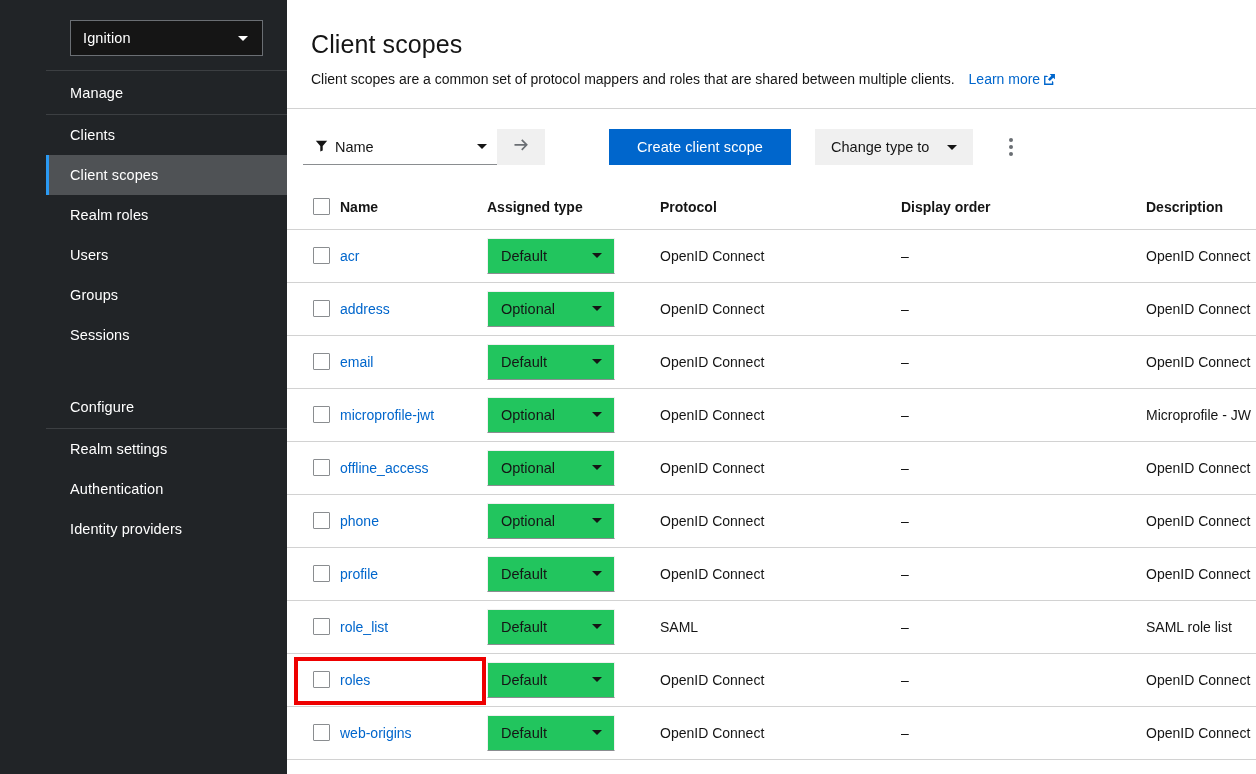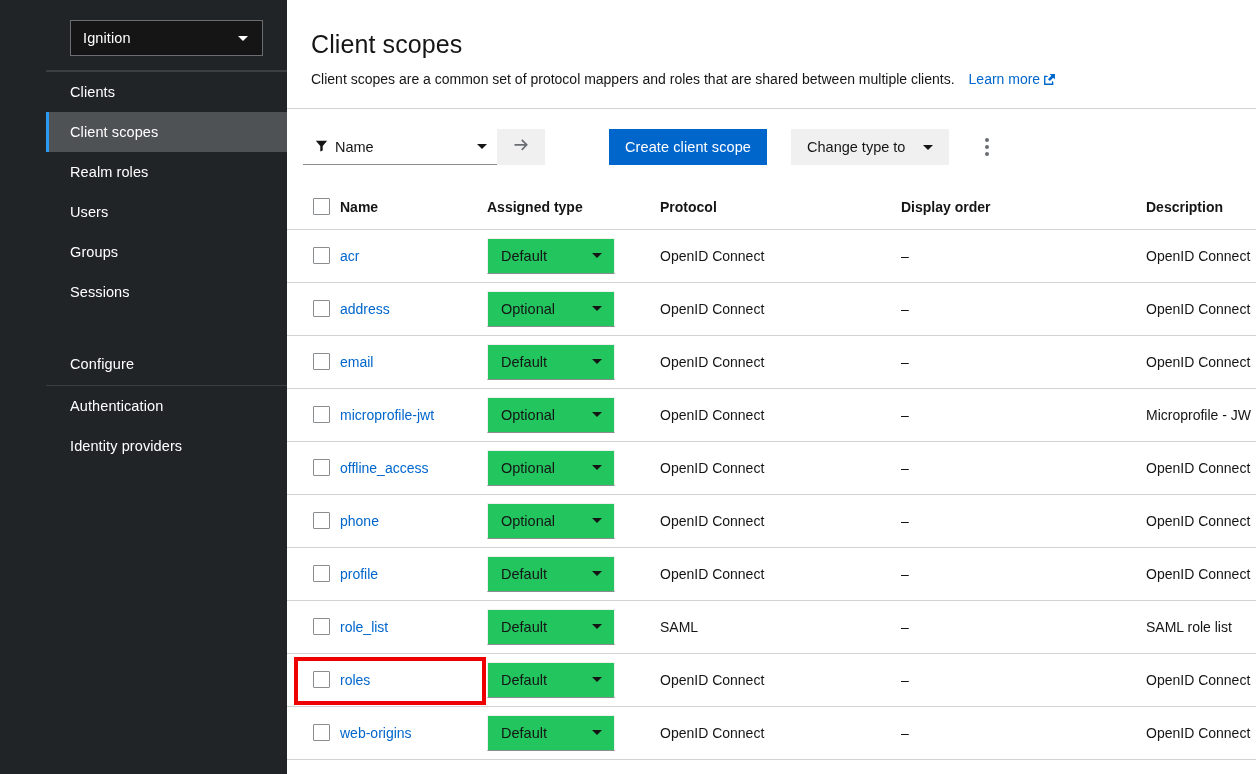--- a/index.html
+++ b/index.html
@@ -202,21 +202,21 @@
     justify-content: center;
     cursor: pointer;
   }
 
   .btn-primary {
     height: 36px;
     background: #0066cc;
     color: #fff;
     font-size: 14.5px;
     border: none;
-    padding: 0 16px;
+    padding: 0 28px;
     margin-left: 64px;
     cursor: pointer;
     font-family: "Liberation Sans", sans-serif;
     letter-spacing: .1px;
   }
 
   .btn-secondary {
     height: 36px;
     background: #f0f0f0;
     color: #151515;
@@ -341,20 +341,21 @@
 
     <div class="realm-select-wrap">
       <div class="realm-select">
         <span class="realm-name">Ignition</span>
         <span class="caret-white"></span>
       </div>
     </div>
 
     <div class="nav-divider"></div>
 
+    <div class="nav-section-title">Manage</div>
     <div class="nav-divider"></div>
 
     <div class="nav-item">
       <span>Clients</span>
     </div>
     <div class="nav-item active">
       <span>Client scopes</span>
     </div>
     <div class="nav-item">
       <span>Realm roles</span>
@@ -367,20 +368,23 @@
     </div>
     <div class="nav-item">
       <span>Sessions</span>
     </div>
 
     <div class="nav-gap"></div>
 
     <div class="nav-section-title">Configure</div>
     <div class="nav-divider"></div>
 
+    <div class="nav-item">
+      <span>Realm settings</span>
+    </div>
     <div class="nav-item">
       <span>Authentication</span>
     </div>
     <div class="nav-item">
       <span>Identity providers</span>
     </div>
 
   </nav>
 
   <div class="main">

